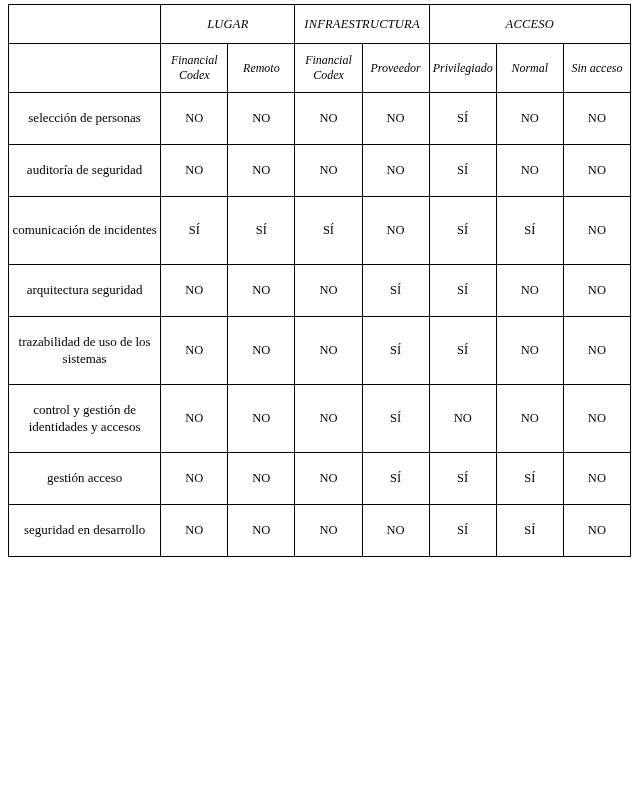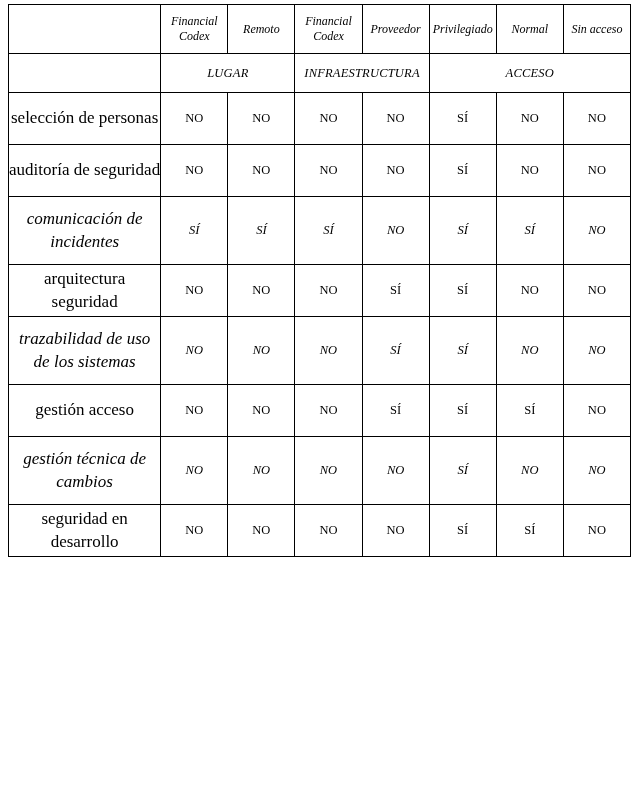--- a/index.html
+++ b/index.html
@@ -53,62 +53,62 @@
   
   .sub {
     font-style: italic;
     font-size: 12px;
     height: 48px;
     line-height: 1.25;
     padding: 2px 4px;
   }
   
   td.rowlabel {
-    font-size: 17px;
+    font-size: 13px;
     line-height: 1.3;
     padding: 6px 8px;
     text-align: center;
   }
   td.cell {
     font-size: 12.5px;
   }
   tr.datarow { height: 52px; }
-  tr.tall { height: 68px; font-style: italic; }
+  tr.tall { height: 68px; }
 </style>
 </head>
 <body>
 
 <div class="sheet">
   <table class="matrix">
     <colgroup>
       <col class="c-row">
       <col class="c-data">
         <col class="c-data">
       <col class="c-data">
         <col class="c-data">
       <col class="c-data">
         <col class="c-data">
         <col class="c-data">
     </colgroup>
     <thead>
       <tr>
+        <th class="grp blank-corner"></th>
+        <th class="grp" colspan="2">LUGAR</th>
+        <th class="grp" colspan="2">INFRAESTRUCTURA</th>
+        <th class="grp" colspan="3">ACCESO</th>
+      </tr>
+      <tr>
         <th class="sub"></th>
         <th class="sub">Financial Codex</th>
         <th class="sub">Remoto</th>
         <th class="sub">Financial Codex</th>
         <th class="sub">Proveedor</th>
         <th class="sub">Privilegiado</th>
         <th class="sub">Normal</th>
         <th class="sub">Sin acceso</th>
-      </tr>
-      <tr>
-        <th class="grp blank-corner"></th>
-        <th class="grp" colspan="2">LUGAR</th>
-        <th class="grp" colspan="2">INFRAESTRUCTURA</th>
-        <th class="grp" colspan="3">ACCESO</th>
       </tr>
     </thead>
     <tbody>
         <tr class="datarow">
           <td class="rowlabel">selección de personas</td>
           <td class="cell">NO</td>
           <td class="cell">NO</td>
           <td class="cell">NO</td>
           <td class="cell">NO</td>
           <td class="cell">SÍ</td>
@@ -148,38 +148,38 @@
         <tr class="datarow tall">
           <td class="rowlabel">trazabilidad de uso de los sistemas</td>
           <td class="cell">NO</td>
           <td class="cell">NO</td>
           <td class="cell">NO</td>
           <td class="cell">SÍ</td>
           <td class="cell">SÍ</td>
           <td class="cell">NO</td>
           <td class="cell">NO</td>
         </tr>
+        <tr class="datarow tall">
+          <td class="rowlabel">control y gestión de identidades y accesos</td>
+          <td class="cell">NO</td>
+          <td class="cell">NO</td>
+          <td class="cell">NO</td>
+          <td class="cell">SÍ</td>
+          <td class="cell">NO</td>
+          <td class="cell">NO</td>
+          <td class="cell">NO</td>
+        </tr>
         <tr class="datarow">
           <td class="rowlabel">gestión acceso</td>
           <td class="cell">NO</td>
           <td class="cell">NO</td>
           <td class="cell">NO</td>
           <td class="cell">SÍ</td>
           <td class="cell">SÍ</td>
           <td class="cell">SÍ</td>
-          <td class="cell">NO</td>
-        </tr>
-        <tr class="datarow tall">
-          <td class="rowlabel">gestión técnica de cambios</td>
-          <td class="cell">NO</td>
-          <td class="cell">NO</td>
-          <td class="cell">NO</td>
-          <td class="cell">NO</td>
-          <td class="cell">SÍ</td>
-          <td class="cell">NO</td>
           <td class="cell">NO</td>
         </tr>
         <tr class="datarow">
           <td class="rowlabel">seguridad en desarrollo</td>
           <td class="cell">NO</td>
           <td class="cell">NO</td>
           <td class="cell">NO</td>
           <td class="cell">NO</td>
           <td class="cell">SÍ</td>
           <td class="cell">SÍ</td>

